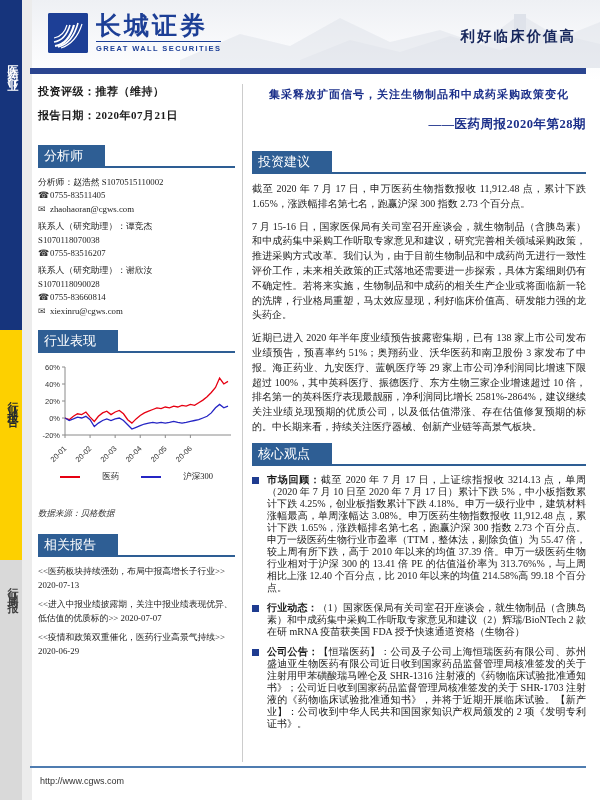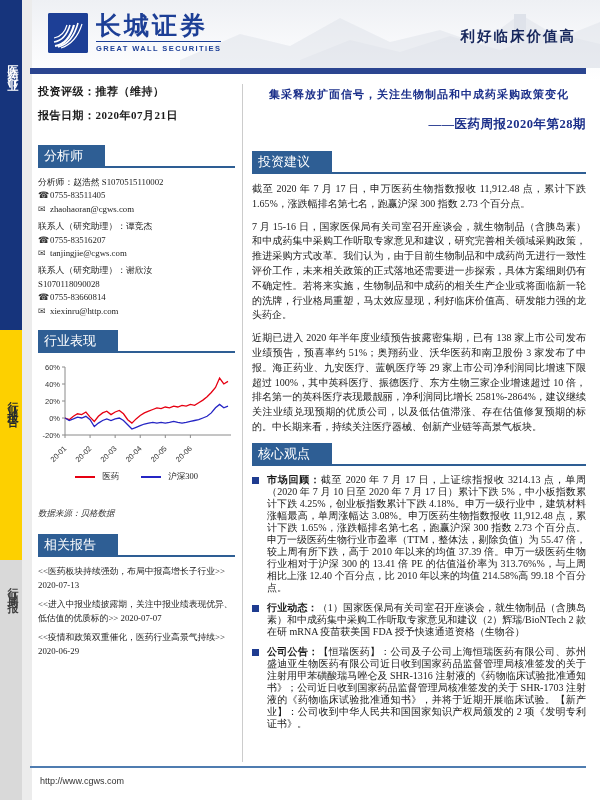--- a/index.html
+++ b/index.html
@@ -41,21 +41,21 @@
   .left-col{position:absolute;left:38px;top:84px;width:197px;}
   .meta-line{font-size:11px;font-weight:bold;margin-bottom:9px;letter-spacing:.5px;}
   .meta-date{margin-bottom:22px;}
   .contact-list{font-size:8.8px;line-height:13.4px;margin-bottom:12px;color:#222;}
   .contact-line{white-space:nowrap;overflow:hidden;}
   .contact-line.gap{margin-top:4px;}
   .c-icon{display:inline-block;width:12px;color:#333;font-size:9px;}
   .chart-wrap{margin-top:2px;}
   .legend{display:flex;justify-content:center;gap:22px;margin-top:2px;
         font-size:8.5px;color:#222;align-items:center;}
-  .legend-item{display:flex;align-items:center;gap:7px;}
+  .legend-item{display:flex;align-items:center;gap:22px;}
   .swatch{display:inline-block;width:20px;height:2px;}
   .source-note{font-size:8.5px;font-style:italic;color:#333;margin-top:25px;margin-bottom:14px;}
   .report-list{font-size:8.8px;line-height:13.5px;color:#222;}
   .report-item{margin-bottom:6px;cursor:pointer;}
   
   .v-divider{position:absolute;left:242px;top:84px;height:678px;border-left:1px solid #cccccc;}
   
   .right-col{position:absolute;left:252px;top:82px;width:334px;}
   .title-main{font-size:11px;line-height:25px;font-weight:bold;color:#1b2f8a;
         text-align:center;letter-spacing:1px;}
@@ -125,26 +125,26 @@
     </div>
 
     <div class="tab-row">
       <span class="tab">分析师</span>
     </div>
     <div class="contact-list" id="contact-list">
         <div class="contact-line"><span>分析师：赵浩然 S1070515110002</span></div>
         <div class="contact-line"><span class="c-icon">☎</span><span>0755-83511405</span></div>
         <div class="contact-line"><span class="c-icon">✉</span><span>zhaohaoran@cgws.com</span></div>
         <div class="contact-line gap"><span>联系人（研究助理）：谭竞杰</span></div>
+        <div class="contact-line"><span>S1070118070038</span></div>
         <div class="contact-line"><span class="c-icon">☎</span><span>0755-83516207</span></div>
-        <div class="contact-line"><span class="c-icon">✉</span><span>tanjingjie@cgws.com</span></div>
         <div class="contact-line gap"><span>联系人（研究助理）：谢欣汝</span></div>
         <div class="contact-line"><span>S1070118090028</span></div>
         <div class="contact-line"><span class="c-icon">☎</span><span>0755-83660814</span></div>
-        <div class="contact-line"><span class="c-icon">✉</span><span>xiexinru@http.com</span></div>
+        <div class="contact-line"><span class="c-icon">✉</span><span>xiexinru@cgws.com</span></div>
       </div>
 
     <div class="tab-row">
       <span class="tab">行业表现</span>
     </div>
     <div class="chart-wrap">
       <svg id="perf-svg" width="197" height="104" viewBox="0 0 197 104">
           <line x1="27" y1="6" x2="27" y2="74" stroke="#8a8a8a" stroke-width="1"></line>
           <line x1="27" y1="74" x2="193" y2="74" stroke="#8a8a8a" stroke-width="1"></line>
           <line x1="24" y1="6" x2="27" y2="6" stroke="#8a8a8a" stroke-width="1"></line>

